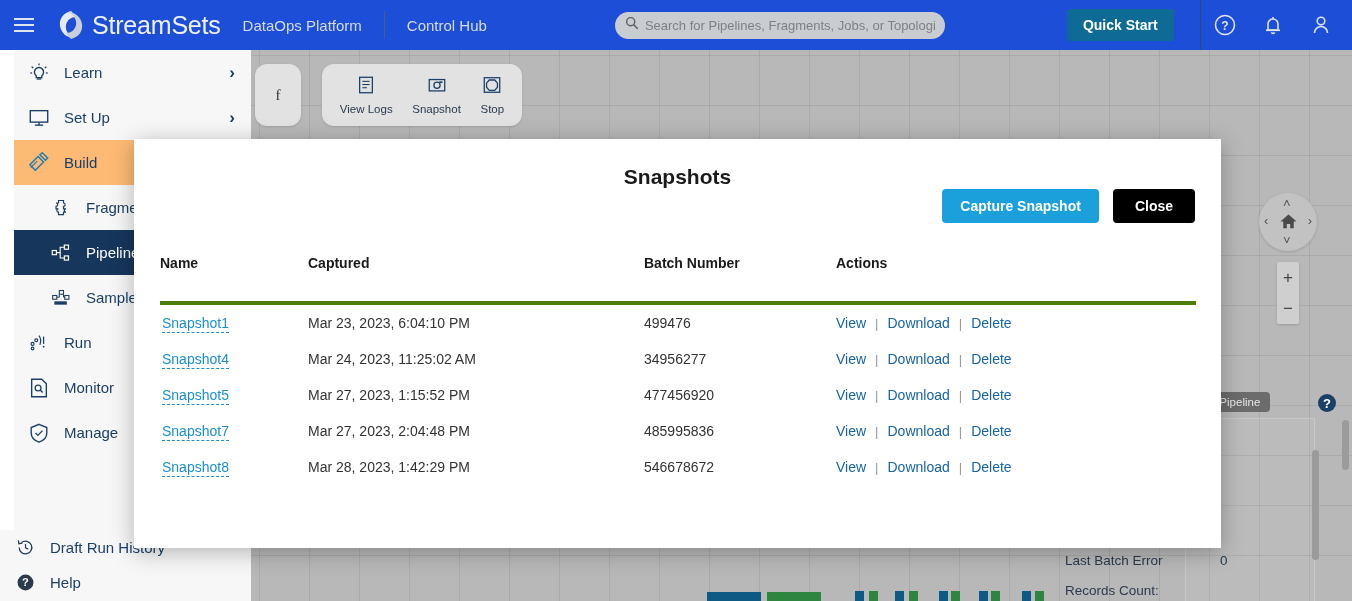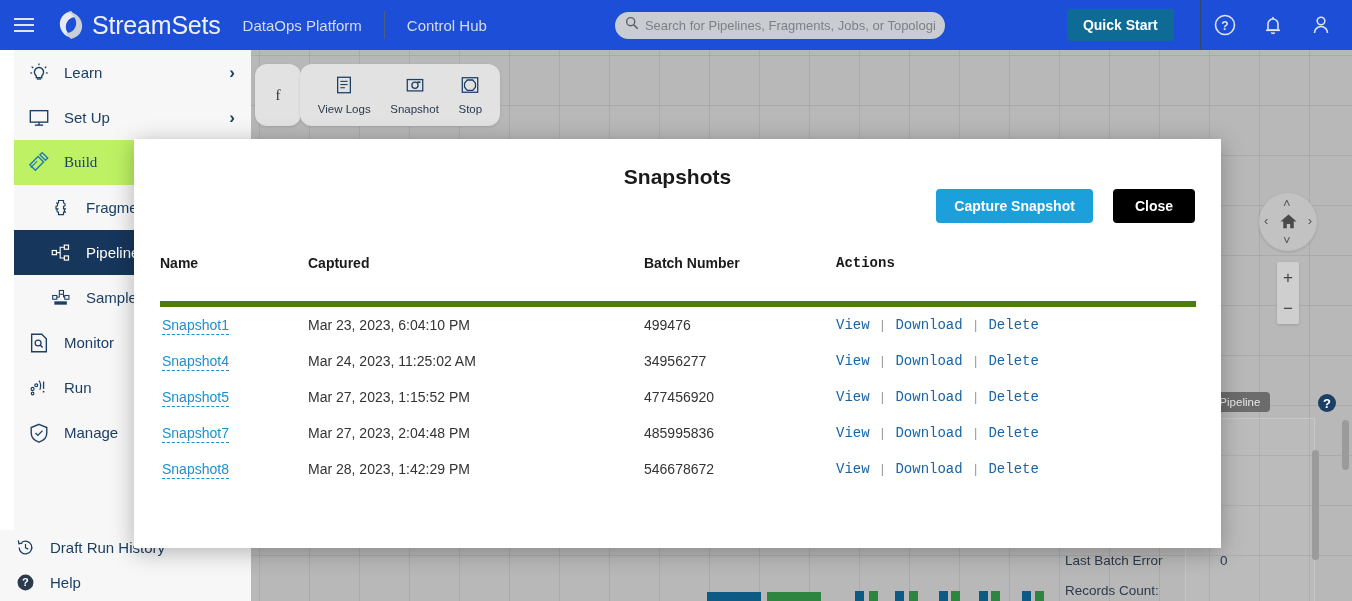--- a/index.html
+++ b/index.html
@@ -72,21 +72,21 @@
   .side-item {
     height: 45px; display: flex; align-items: center;
     padding-left: 10px; cursor: pointer; position: relative;
   }
   .side-item .sico { width: 30px; display:flex; align-items:center; justify-content:center; }
   .side-item .slabel { font-size: 15px; color: #1c3f66; margin-left: 10px; white-space: nowrap;}
   .side-item .chev { position: absolute; right: 16px; color: #1c3f66; font-size: 17px; font-weight: 600;}
   .side-item.sub { padding-left: 32px; }
   .side-item.active { background: #17365c; }
   .side-item.active .slabel { color: #ffffff; }
-  .side-item.group { background: #bef264; font-family: Liberation Serif, serif; }
+  .side-item.group { background: #fdba74; }
 
   
   .canvas {
     position: absolute; top: 50px; left: 237px;
     width: 1115px; height: 551px;
     background-color: #b8b8b8;
     background-image:
       linear-gradient(to right, rgba(0,0,0,0.07) 1px, transparent 1px),
       linear-gradient(to bottom, rgba(0,0,0,0.07) 1px, transparent 1px);
     background-size: 50px 50px;
@@ -96,21 +96,21 @@
   .toolpill {
     position: absolute; background: #e2e2e2; border-radius: 12px;
     box-shadow: 0 1px 3px rgba(0,0,0,0.12);
   }
   .fpill {
     left: 18px; top: 14px; width: 46px; height: 62px;
     display:flex; align-items:center; justify-content:center;
     font-size: 15px; color:#333; font-family: "Liberation Serif", serif;
   }
   .actionpill {
-    left: 63px; top: 14px; width: 200px; height: 62px;
+    left: 85px; top: 14px; width: 200px; height: 62px;
     display:flex; align-items:center; justify-content: space-around; padding: 0 8px;
   }
   .tool-btn { display:flex; flex-direction: column; align-items: center; gap:4px; cursor:pointer;}
   .tool-btn .tl { font-size: 11.5px; color: #2b3a4d; }
 
   .navpad {
     position:absolute; left: 1022px; top: 143px;
     width: 58px; height: 58px; border-radius: 50%;
     background: #c2c2c2; box-shadow: 0 1px 3px rgba(0,0,0,.15);
   }
@@ -175,44 +175,44 @@
     position: absolute; left: 134px; top: 139px;
     width: 1087px; height: 409px;
     background: #ffffff;
     box-shadow: 0 4px 22px rgba(0,0,0,0.28);
     z-index: 20;
   }
   .modal-head {
     display:flex; align-items:center; padding: 26px 26px 0 26px; flex-direction: column;
   }
   .modal-title { font-size: 21px; font-weight: bold; color:#1a1a1a; }
-  .modal-btns { margin-left:auto; display:flex; gap: 20px; }
+  .modal-btns { margin-left:auto; display:flex; gap: 14px; }
   .btn-capture {
     background:#1ba0db; color:#fff; border:none; cursor:pointer;
     font-family:"Liberation Sans", sans-serif; font-size:14px; font-weight:bold;
     padding: 0 18px; height: 34px; border-radius: 4px;
   }
   .btn-close {
     background:#000; color:#fff; border:none; cursor:pointer;
     font-family:"Liberation Sans", sans-serif; font-size:14px; font-weight:bold;
     padding: 0 22px; height: 34px; border-radius: 4px;
   }
   table.snaps { width: 1036px; margin: 32px 0 0 26px; border-collapse: collapse; }
   table.snaps th {
     text-align:left; font-size: 14px; font-weight: bold; color:#1a1a1a;
-    padding-bottom: 30px; border-bottom: 6px solid #4d7c0f;
+    padding-bottom: 30px; border-bottom: 4px solid #4d7c0f;
   }
   table.snaps td {
     font-size: 14px; color:#333; padding: 10px 0 10px 0; vertical-align: middle;
   }
   table.snaps tr td:first-child { padding-left: 2px; }
   .col-name { width: 148px; }
   .col-captured { width: 336px; }
   .col-batch { width: 192px; }
-  .col-actions { width: 360px; font-family: Liberation Mono, monospace; }
+  .col-actions { width: 360px; }
   a.snap-link {
     color:#1a8fd1; font-size: 14px; text-decoration: none;
     border-bottom: 1px dashed #1a8fd1; padding-bottom: 1px;
   }
   a.act {
     color:#1565a8; font-size: 14px; text-decoration:none; cursor:pointer;
   }
   .act-sep { color:#999; margin: 0 9px; font-size: 13px; }
 </style>
 </head>
@@ -433,40 +433,40 @@
           <path d="M15 7.5 V11 H16.5" fill="none" stroke="#1c3f66" stroke-width="1.2"></path>
           <rect x="4" y="16" width="15" height="4" fill="#1c3f66"></rect>
         </svg>
       </span>
       <span class="slabel">Sample Pipelines</span>
     </div>
 
     <div class="side-item">
       <span class="sico">
         <svg width="22" height="22" viewBox="0 0 24 24">
-          <path d="M4 2.5 h11 l5 5 v14 H4 Z" fill="none" stroke="#1c3f66" stroke-width="1.5"></path>
-          <circle cx="11" cy="12" r="3.2" fill="none" stroke="#1c3f66" stroke-width="1.4"></circle>
-          <line x1="13.2" y1="14.2" x2="16" y2="17" stroke="#1c3f66" stroke-width="1.5"></line>
-        </svg>
-      </span>
-      <span class="slabel">Monitor</span>
-    </div>
-
-    <div class="side-item">
-      <span class="sico">
-        <svg width="22" height="22" viewBox="0 0 24 24">
           <circle cx="5" cy="13" r="1.6" fill="none" stroke="#1c3f66" stroke-width="1.3"></circle>
           <circle cx="9" cy="9" r="1.6" fill="none" stroke="#1c3f66" stroke-width="1.3"></circle>
           <circle cx="5" cy="18" r="1.4" fill="none" stroke="#1c3f66" stroke-width="1.3"></circle>
           <path d="M12 4 q3 4 1 10" fill="none" stroke="#1c3f66" stroke-width="1.3"></path>
           <path d="M17 5 v8" stroke="#1c3f66" stroke-width="1.4"></path>
           <circle cx="17" cy="16" r="1" fill="#1c3f66"></circle>
         </svg>
       </span>
       <span class="slabel">Run</span>
+    </div>
+
+    <div class="side-item">
+      <span class="sico">
+        <svg width="22" height="22" viewBox="0 0 24 24">
+          <path d="M4 2.5 h11 l5 5 v14 H4 Z" fill="none" stroke="#1c3f66" stroke-width="1.5"></path>
+          <circle cx="11" cy="12" r="3.2" fill="none" stroke="#1c3f66" stroke-width="1.4"></circle>
+          <line x1="13.2" y1="14.2" x2="16" y2="17" stroke="#1c3f66" stroke-width="1.5"></line>
+        </svg>
+      </span>
+      <span class="slabel">Monitor</span>
     </div>
 
     <div class="side-item">
       <span class="sico">
         <svg width="22" height="22" viewBox="0 0 24 24">
           <path d="M12 2.5 L20.5 6 v6 c0 5 -4 8.5 -8.5 10 C7.5 20.5 3.5 17 3.5 12 V6 Z" fill="none" stroke="#1c3f66" stroke-width="1.5"></path>
           <path d="M8.2 12 l2.6 2.6 l5 -5.2" fill="none" stroke="#1c3f66" stroke-width="1.5"></path>
         </svg>
       </span>
       <span class="slabel">Manage</span>

